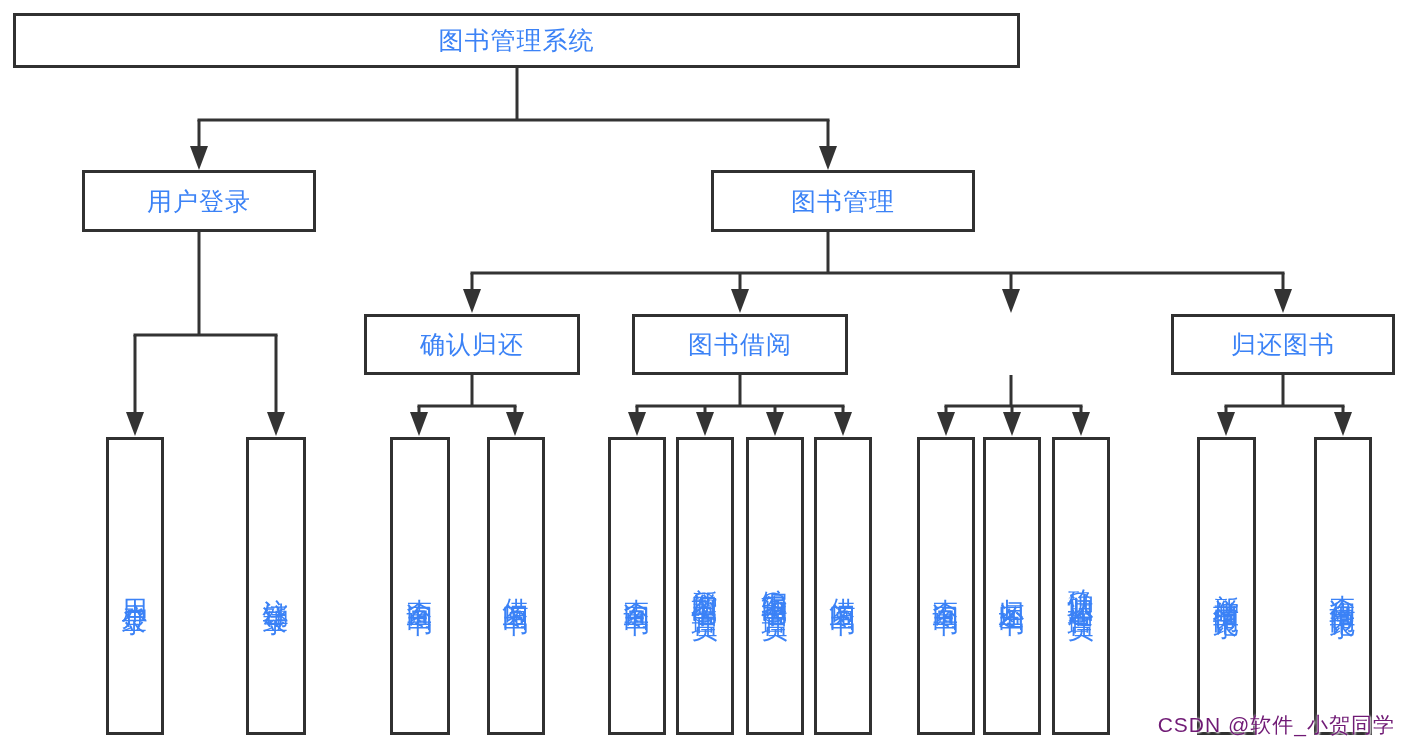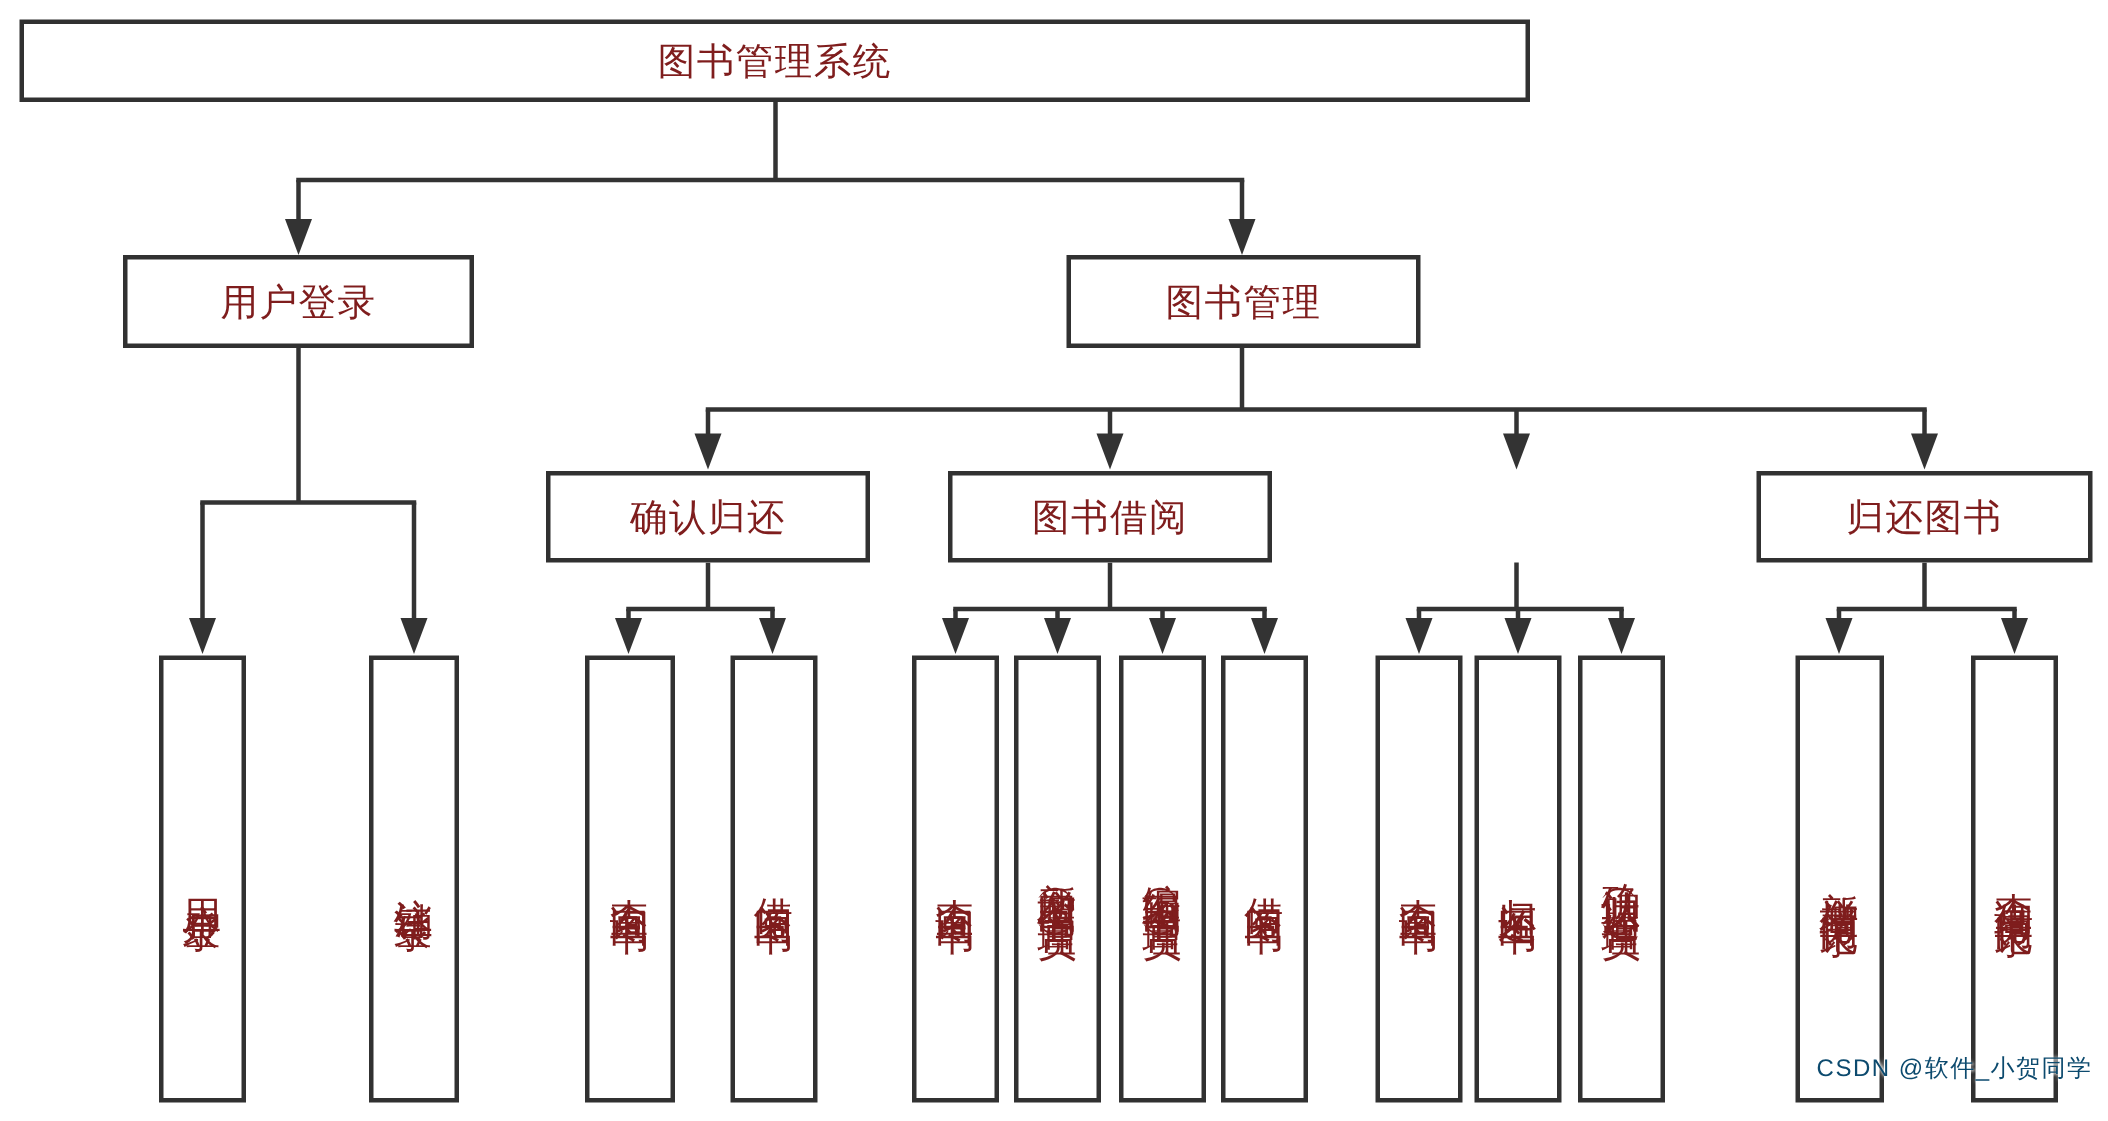--- a/index.html
+++ b/index.html
@@ -18,35 +18,35 @@
     border:3px solid #313131;
     display:flex;
     align-items:center;
     justify-content:center;
     color:#3b3b3b;
   }
   .node .lbl{
     font-size:25px;
     letter-spacing:1px;
     white-space:nowrap;
-    color:#7f1d1d;
+    color:#3b82f6;
   }
   .node.v .lbl{
     writing-mode:vertical-rl;
     text-orientation:mixed;
     font-size:26px;
     letter-spacing:4px;
     line-height:1;
   }
   .watermark{
     position:absolute;
     right:10px;
-    bottom:24px;
-    font-size:16px;
-    color:#0c4a6e;
+    bottom:8px;
+    font-size:21px;
+    color:#701a75;
     letter-spacing:1px;
     white-space:nowrap;
     text-shadow:0 0 3px #ffffff, 1px 1px 2px #ffffff;
   }
 </style>
 </head>
 <body>
 
 <div class="canvas">
 
@@ -119,21 +119,21 @@
     </g>
   </svg>
 
   <div class="node h" style="left:13px;top:13px;width:1007px;height:55px">
     <span class="lbl">图书管理系统</span>
   </div>
 
   <div class="node h" style="left:82px;top:170px;width:234px;height:62px">
     <span class="lbl">用户登录</span>
   </div>
-  <div class="node h" style="left:711px;top:170px;width:236px;height:62px">
+  <div class="node h" style="left:711px;top:170px;width:264px;height:62px">
     <span class="lbl">图书管理</span>
   </div>
 
   <div class="node h" style="left:364px;top:314px;width:216px;height:61px">
     <span class="lbl">确认归还</span>
   </div>
   <div class="node h" style="left:632px;top:314px;width:216px;height:61px">
     <span class="lbl">图书借阅</span>
   </div>
   <div class="node h" style="left:1171px;top:314px;width:224px;height:61px">

